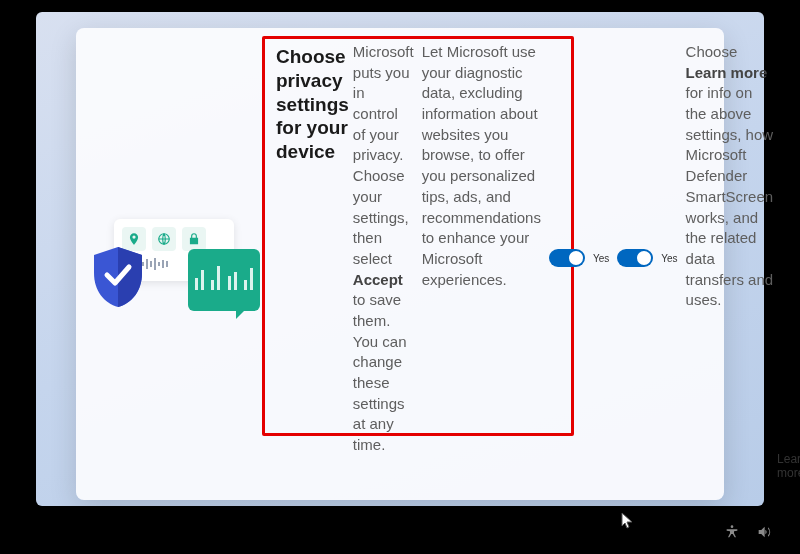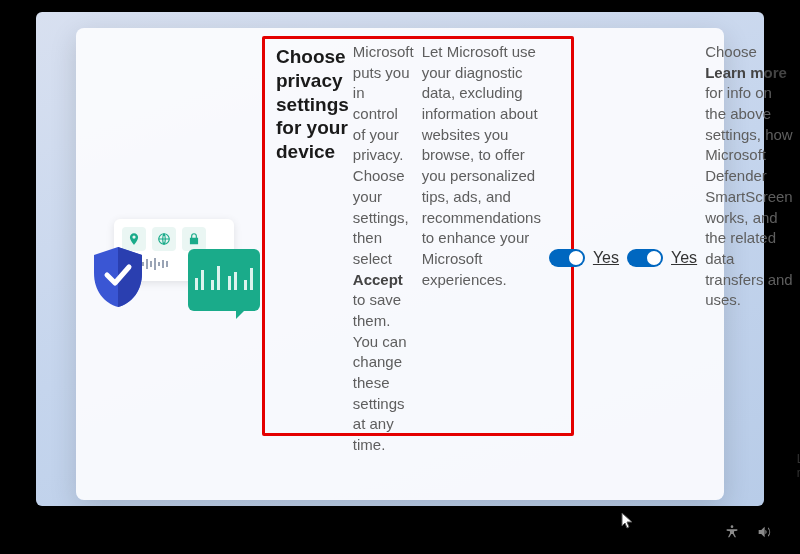--- a/index.html
+++ b/index.html
@@ -94,21 +94,21 @@
   }
   .toggle-row { display:flex; align-items:center; gap:8px; margin: 2px 4px 14px 4px; }
   .toggle {
     width: 36px; height: 18px; border-radius: 10px;
     background: #0067c0; position: relative;
   }
   .toggle .knob {
     position:absolute; top:2px; right:2px;
     width:14px; height:14px; border-radius:50%; background:#fff;
   }
-  .toggle-label { font-size:16px; color:#333;text-decoration:underline; }
+  .toggle-label { font-size:10px; color:#333; }
   .scrollbar {
     position:absolute; right:4px; top:68px; bottom:68px; width:5px;
     background: rgba(0,0,0,0.06); border-radius:3px;
   }
   .scrollbar .thumb {
     position:absolute; left:0; right:0; bottom:6px; height:62px;
     background: rgba(0,0,0,0.28); border-radius:3px;
   }
   .buttons {
     margin-top:auto; display:flex; justify-content:flex-end;

